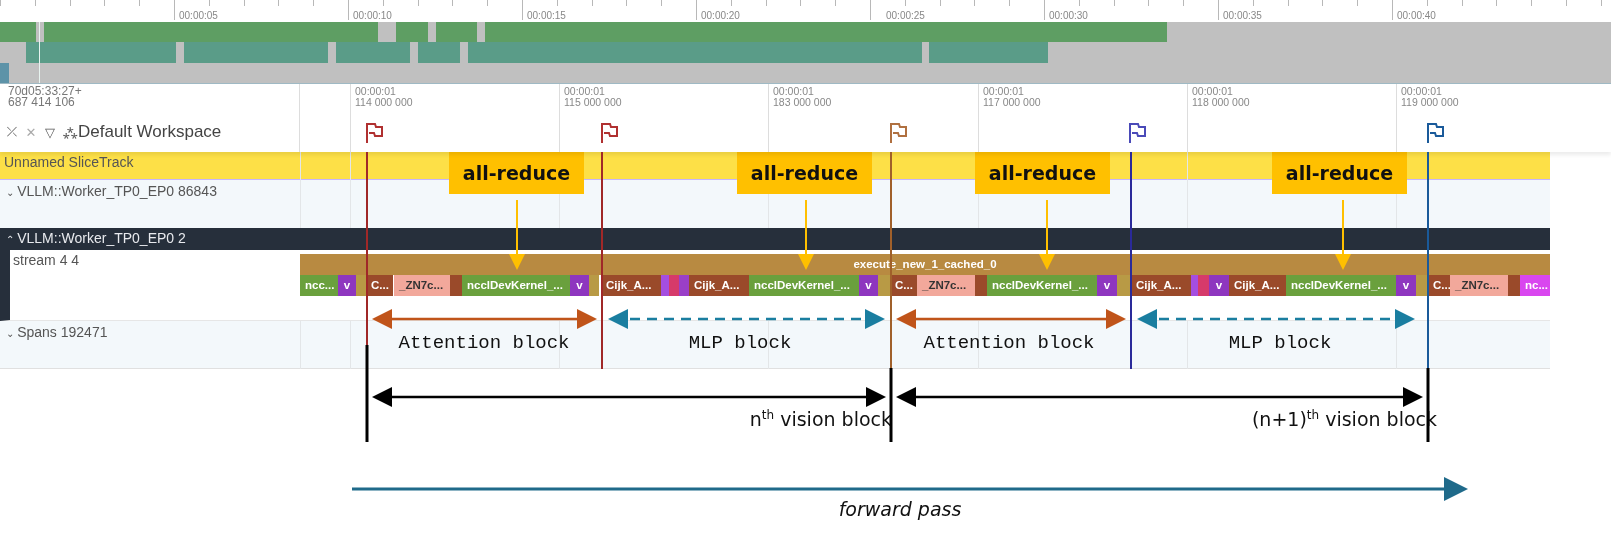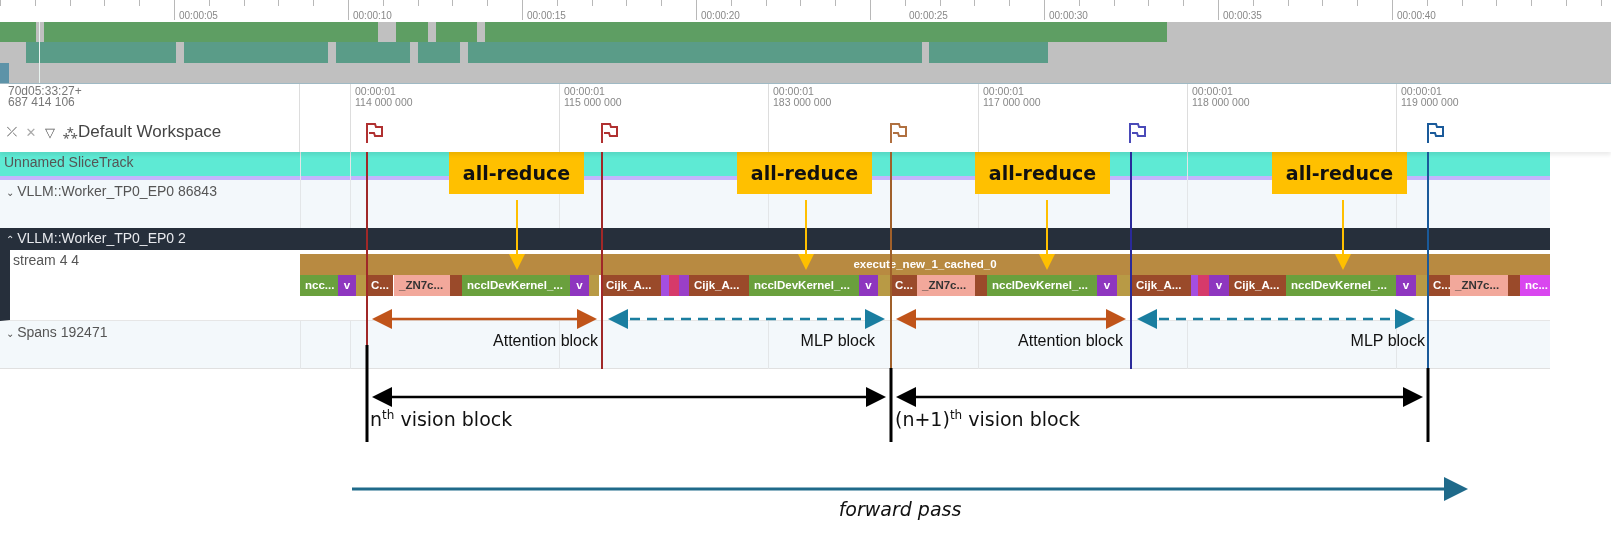--- a/index.html
+++ b/index.html
@@ -25,33 +25,33 @@
   .ws-icon { font-size: 13px; color: #555; width: 12px; text-align: center; }
   .tick-label { position: absolute; top: 2px; font-size: 10.5px; line-height: 11px; color: #888; }
   .tick-line { position: absolute; top: 0; width: 1px; height: 68px; background: #ddd; }
   .flag { position: absolute; top: 38px; width: 20px; height: 22px; }
 
   
   .track-label { position: absolute; font-size: 14px; color: #555; }
   .track-bg { position: absolute; left: 0; width: 1550px; }
   .grid-line { position: absolute; width: 1px; background: #e3e6e8; }
 
-  #track-unnamed { top: 152px; height: 28px; background: #5eead4; border-bottom: 4px solid #c4b5fd; }
+  #track-unnamed { top: 152px; height: 28px; background: #fde047; border-bottom: 1px solid #c4b5fd; }
   #track-vllm1 { top: 180px; height: 48px; background: #f3f8fb; }
   #track-vllm2-header { top: 228px; height: 22px; background: #262f3b; }
   #track-stream { top: 250px; height: 71px; background: #fff; border-left: 10px solid #262f3b; border-bottom: 1px solid #e6e6e6; }
   #track-spans { top: 321px; height: 48px; background: #f3f8fb; border-bottom: 1px solid #e0e0e0; }
 
   .slice { position: absolute; height: 21px; font-size: 11.5px; font-weight: bold; color: #fff; line-height: 21px; padding-left: 5px; white-space: nowrap; overflow: hidden; }
   #execute-slice { left: 300px; top: 254px; width: 1250px; height: 21px; background: #b88a41; text-align: center; font-size: 11.5px; color: #fff; line-height: 21px; font-weight: bold; }
 
   
   .ar-box { position: absolute; top: 152px; height: 42px; background: #ffc000; color: #111; font-size: 19px; font-weight: bold; text-align: center; line-height: 42px; font-family: "DejaVu Sans", sans-serif; }
-  .block-label { position: absolute; top: 332px; font-size: 16px; color: #111; text-align: right; font-family: Liberation Sans, sans-serif; }
-  .vision-label { position: absolute; top: 408px; font-size: 19px; color: #111; text-align: left; font-family: "DejaVu Sans", sans-serif; }
+  .block-label { position: absolute; top: 332px; font-size: 19px; color: #111; text-align: center; font-family: Liberation Mono, monospace; }
+  .vision-label { position: absolute; top: 408px; font-size: 19px; color: #111; text-align: right; font-family: "DejaVu Sans", sans-serif; margin-left: 12px; }
   .vision-label sup { font-size: 12px; }
   #forward-label { position: absolute; top: 498px; left: 780px; width: 240px; text-align: center; font-size: 19px; font-style: italic; color: #111; font-family: "DejaVu Sans", sans-serif; }
   svg.overlay { position: absolute; left: 0; top: 0; width: 1611px; height: 552px; pointer-events: none; z-index: 5; }
 </style>
 </head>
 <body>
 
 <div id="overview-ruler" class="abs">
     <div class="ov-tick" style="left: 0px;"></div>
     <div class="ov-tick" style="left: 35px;"></div>
@@ -102,21 +102,21 @@
     <div class="ov-tick" style="left: 1601px;"></div>
     <div class="ov-tick major" style="left: 174px;"></div>
     <div class="ov-label" style="left: 179px;">00:00:05</div>
     <div class="ov-tick major" style="left: 348px;"></div>
     <div class="ov-label" style="left: 353px;">00:00:10</div>
     <div class="ov-tick major" style="left: 522px;"></div>
     <div class="ov-label" style="left: 527px;">00:00:15</div>
     <div class="ov-tick major" style="left: 696px;"></div>
     <div class="ov-label" style="left: 701px;">00:00:20</div>
     <div class="ov-tick major" style="left: 870px;"></div>
-    <div class="ov-label" style="left: 861px; padding-left: 48px;">00:00:25</div>
+    <div class="ov-label" style="left: 838px; padding-left: 48px;">00:00:25</div>
     <div class="ov-tick major" style="left: 1044px;"></div>
     <div class="ov-label" style="left: 1049px;">00:00:30</div>
     <div class="ov-tick major" style="left: 1218px;"></div>
     <div class="ov-label" style="left: 1223px;">00:00:35</div>
     <div class="ov-tick major" style="left: 1392px;"></div>
     <div class="ov-label" style="left: 1397px;">00:00:40</div>
   </div>
 
 <div id="overview-strip" class="abs">
   <div class="ov-seg" style="left:0;top:0;width:1167px;height:20px;background:#5e9e63;"></div>

